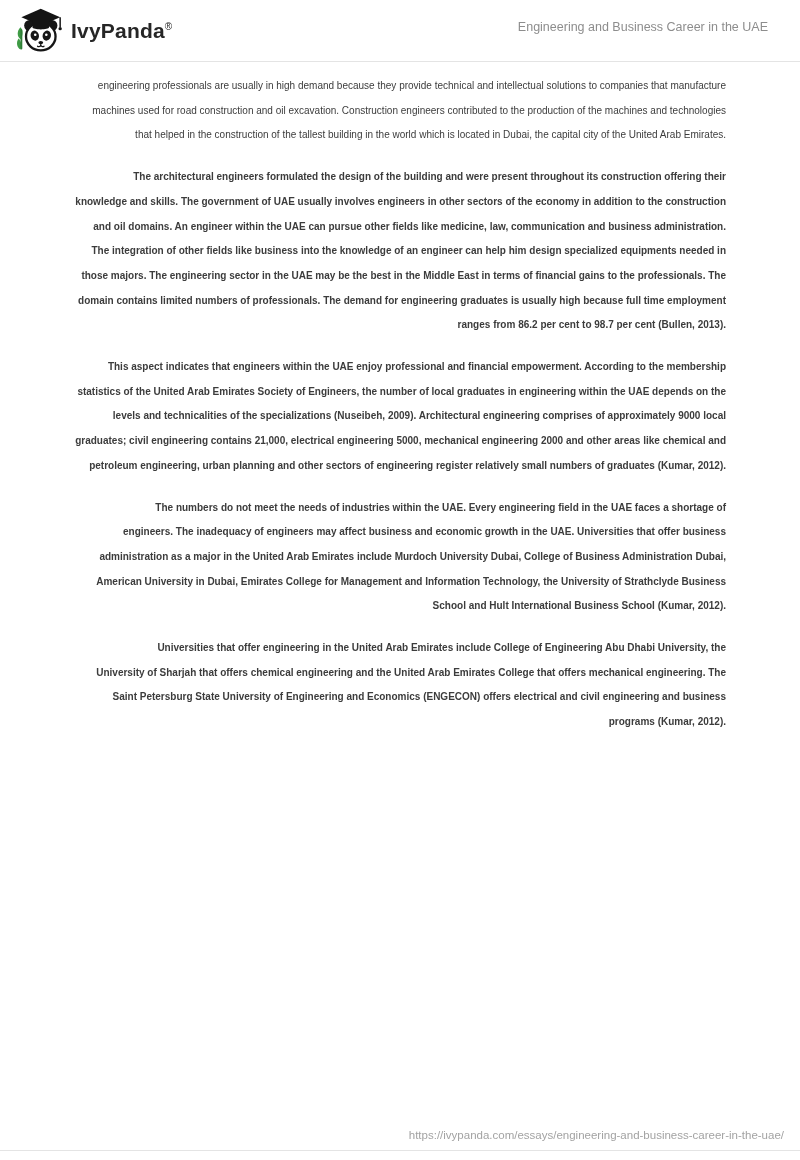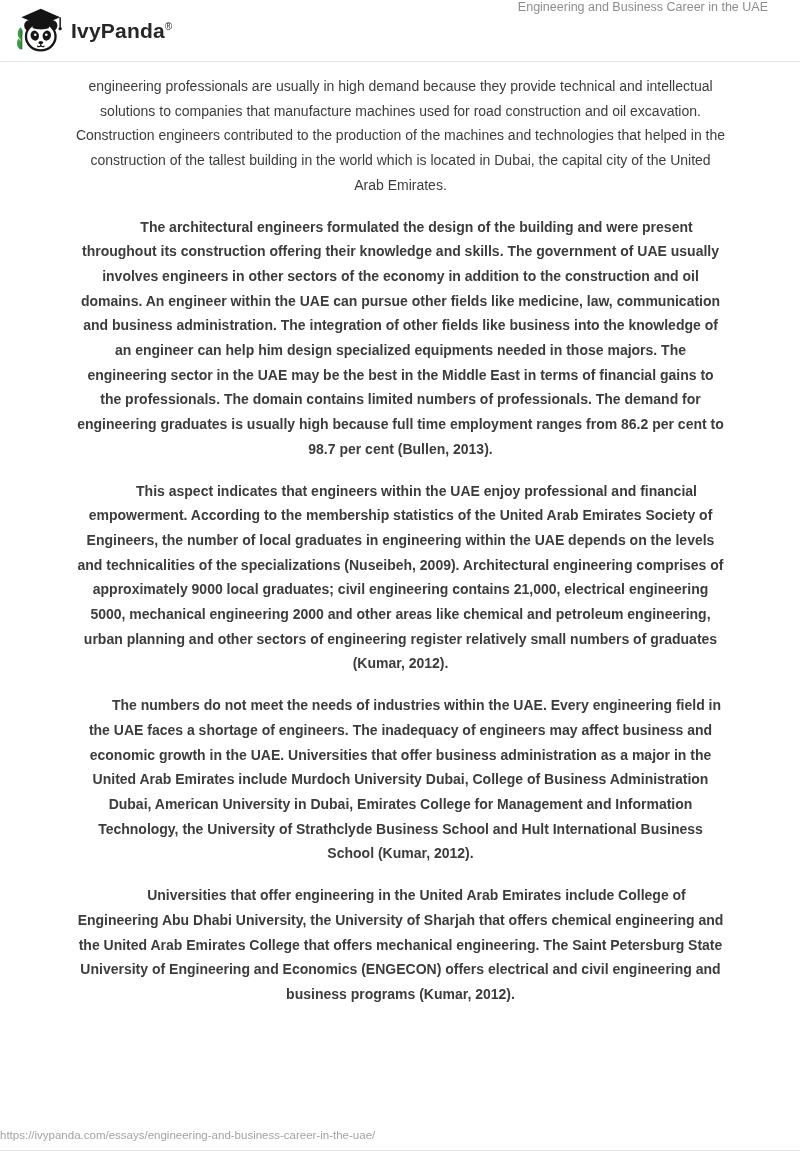--- a/index.html
+++ b/index.html
@@ -30,43 +30,43 @@
     font-size: 21px;
     font-weight: 700;
     color: #262626;
     letter-spacing: .2px;
   }
   .brand-name sup { font-size: 10px; font-weight: 400; }
   .doc-title {
     font-size: 12.5px;
     color: #8d8d8d;
     align-self: flex-start;
-    margin-top: 0;
+    margin-top: 20px;
   }
   .content {
     position: absolute;
     top: 74px;
     left: 75px;
     width: 651px;
   }
   .body-par {
-    font-size: 14px;
+    font-size: 10px;
     line-height: 24.7px;
     color: #3c3c3c;
     margin-bottom: 17px;
-    text-align: center;
+    text-align: right;
   }
   .indent { text-indent: 32px; font-weight: bold; }
   .footer {
     position: absolute;
     left: 0; right: 0; bottom: 0;
     background: #ffffff;
   }
   .footer-url {
-    text-align: left;
+    text-align: right;
     padding-right: 16px;
     font-size: 11.5px;
     color: #a3a3a3;
   }
   .footer-divider {
     margin-top: 9px;
     border-top: 1px solid #e4e4e4;
     height: 10px;
   }
 </style>

